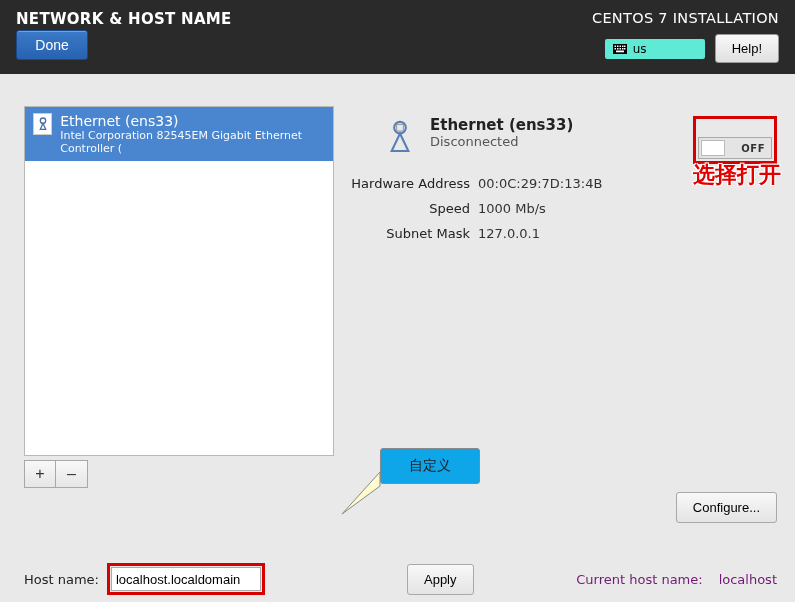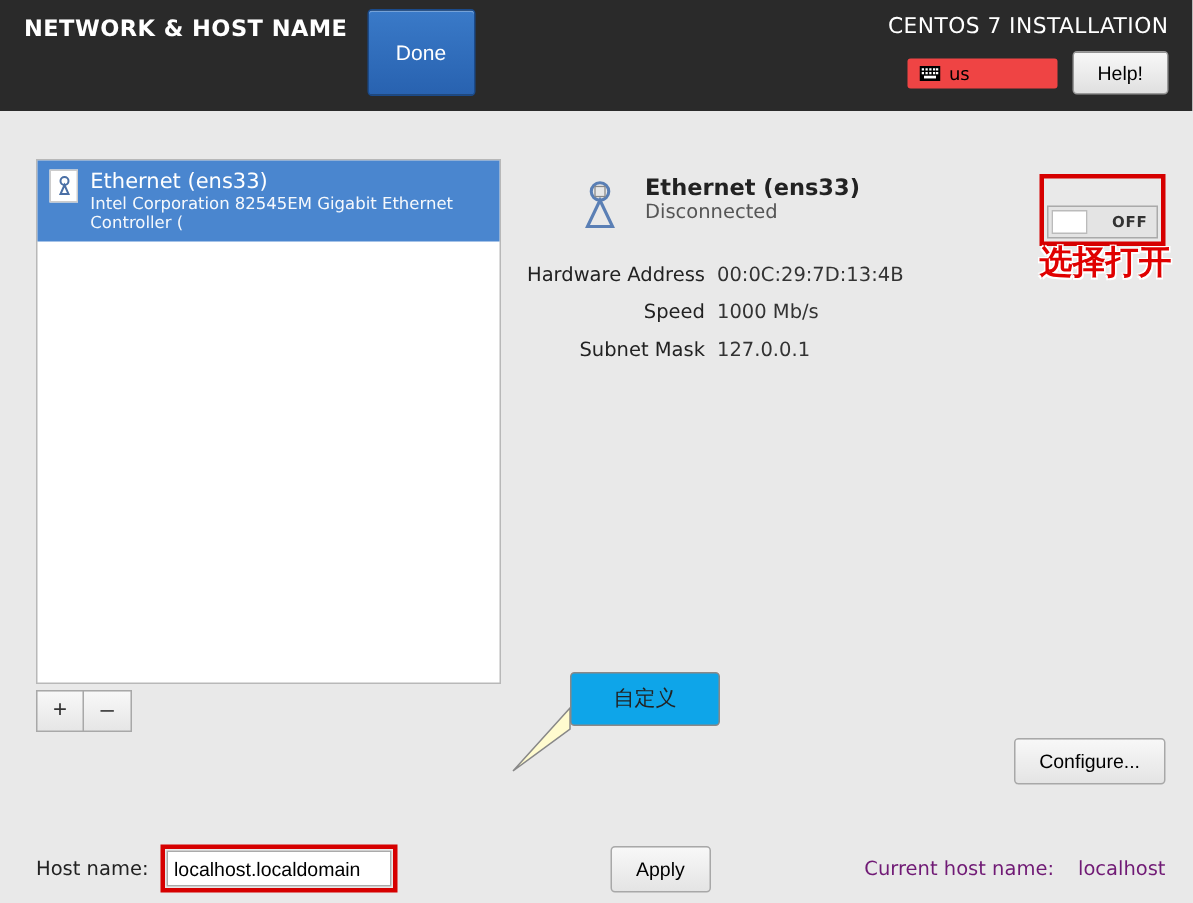--- a/index.html
+++ b/index.html
@@ -1,25 +1,25 @@
 <!DOCTYPE html>
 <html><head>
 <meta charset="utf-8">
 <style>
 * { box-sizing: border-box; margin: 0; padding: 0; }
 body { font-family: "DejaVu Sans", "Cantarell", sans-serif; width: 795px; height: 602px; background: #e9e9e9; overflow: hidden; }
 
 .header { background: #2a2a2a; height: 74px; color: #fff; padding: 6px 16px 10px 16px; display: flex; justify-content: space-between; }
-.header-left { display: flex; gap: 13px; }
+.header-left { display: flex; flex-direction: column; gap: 2px; }
 .header-title { font-weight: bold; font-size: 15px; letter-spacing: 0.3px; padding-top: 4px; }
 .done-btn { background: linear-gradient(#3a7ac8, #2862b0); color: #fff; border: 1px solid #1a4a8a; border-radius: 3px; padding: 6px 6px; font-size: 14px; cursor: pointer; box-shadow: inset 0 1px 0 rgba(255,255,255,0.3); width: 72px; text-align: center; }
 .header-right { display: flex; flex-direction: column; align-items: flex-end; gap: 8px; padding-top: 4px; }
 .install-title { font-size: 14.5px; letter-spacing: 0.3px; }
 .header-controls { display: flex; gap: 10px; align-items: center; }
-.keyboard-indicator { background: #ef4444; color: #000; padding: 3px 8px; font-size: 12px; border-radius: 2px; display: flex; align-items: center; gap: 6px; width: 100px; }
+.keyboard-indicator { background: #5eead4; color: #000; padding: 3px 8px; font-size: 12px; border-radius: 2px; display: flex; align-items: center; gap: 6px; width: 100px; }
 .kb-icon { width: 14px; height: 10px; }
 .help-btn { background: linear-gradient(#f8f8f8,#e0e0e0); border: 1px solid #999; border-radius: 3px; padding: 6px 16px; font-size: 13px; cursor: pointer; }
 
 .main { padding: 32px 18px 20px 24px; display: flex; flex-direction: column; height: 528px; }
 .top-row { display: flex; gap: 16px; }
 .nic-list { width: 310px; height: 350px; background: #fff; border: 1px solid #b8b8b8; position: relative; }
 .nic-item { background: #4a86cf; color: #fff; padding: 6px 8px; display: flex; gap: 8px; align-items: flex-start; }
 .nic-icon-box { width: 22px; height: 22px; background: #fff; border: 1px solid #ccc; display: flex; align-items: center; justify-content: center; }
 .nic-icon-svg { width: 16px; height: 16px; }
 .nic-text { display: flex; flex-direction: column; }

